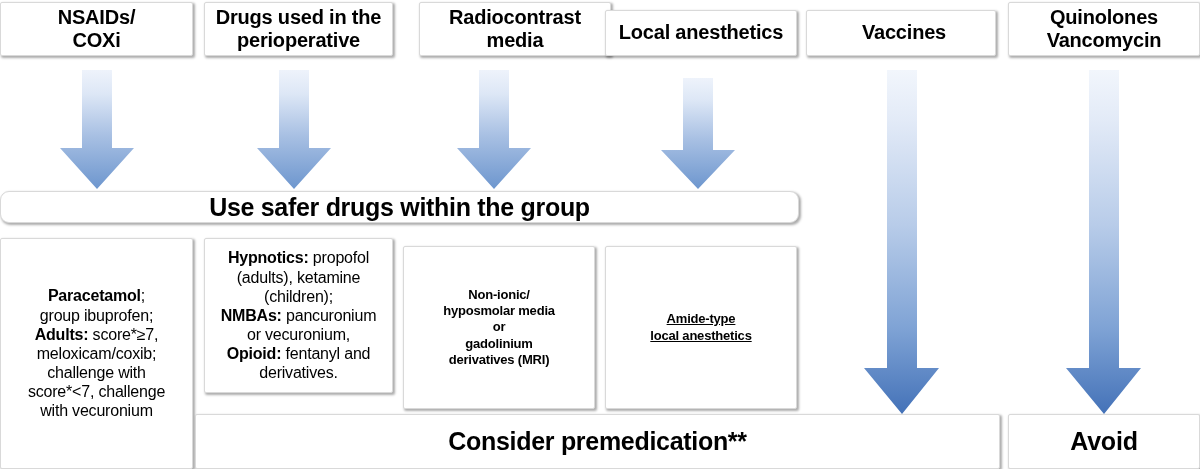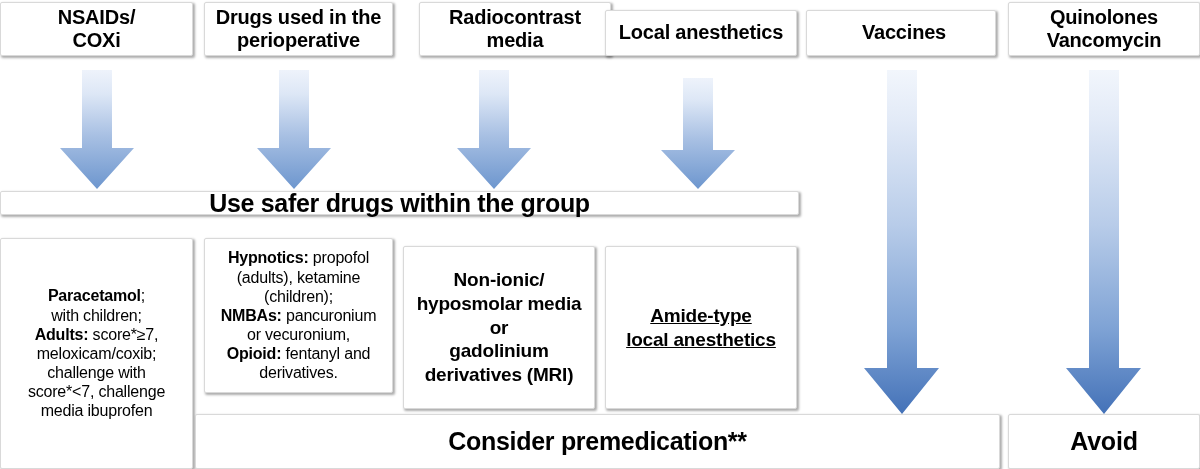--- a/index.html
+++ b/index.html
@@ -50,21 +50,21 @@
   .detail-box {
     font-size: 16px;
     line-height: 1.2;
     letter-spacing: -0.2px;
     align-items: center;
   }
   .detail-box .inner { width: 100%; }
   .detail-box b { font-weight: bold; }
 
   .bold-box {
-    font-size: 19px;
+    font-size: 13px;
     font-weight: bold;
     line-height: 1.25;
     letter-spacing: -0.2px;
   }
 
   .avoid-box {
     font-size: 25px;
     font-weight: bold;
     letter-spacing: -0.2px;
   }
@@ -167,33 +167,33 @@
       <path d="M26 0 L56 0 L56 298 L78 298 L41 344 L3 298 L26 298 Z" fill="url(#arrowGradLong)"></path>
     </svg>
   </div>
 
   <div class="arrow" style="left:1063px; top:70px; width:80px; height:345px;">
     <svg viewBox="0 0 80 345" preserveAspectRatio="none">
       <path d="M26 0 L56 0 L56 298 L78 298 L41 344 L3 298 L26 298 Z" fill="url(#arrowGradLong)"></path>
     </svg>
   </div>
 
-  <div class="box banner-box" style="left:0px; top:191px; width:799px; height:24px;">
+  <div class="box banner-box" style="left:0px; top:191px; width:799px; height:32px;border-radius:9px;">
     <span>Use safer drugs within the group</span>
   </div>
 
   <div class="box detail-box" style="left:0px; top:238px; width:193px; height:231px;">
     <div class="inner">
       <div><b>Paracetamol</b><span>;</span></div>
-      <div><span>with children;</span></div>
+      <div><span>group ibuprofen;</span></div>
       <div><b>Adults:</b><span> score*≥7,</span></div>
       <div><span>meloxicam/coxib;</span></div>
       <div><span>challenge with</span></div>
       <div><span>score*&lt;7, challenge</span></div>
-      <div><span>media ibuprofen</span></div>
+      <div><span>with vecuronium</span></div>
     </div>
   </div>
 
   <div class="box detail-box" style="left:204px; top:238px; width:189px; height:155px;">
     <div class="inner">
       <div><b>Hypnotics:</b><span> propofol</span></div>
       <div><span>(adults), ketamine</span></div>
       <div><span>(children);</span></div>
       <div><b>NMBAs:</b><span> pancuronium</span></div>
       <div><span>or vecuronium,</span></div>

